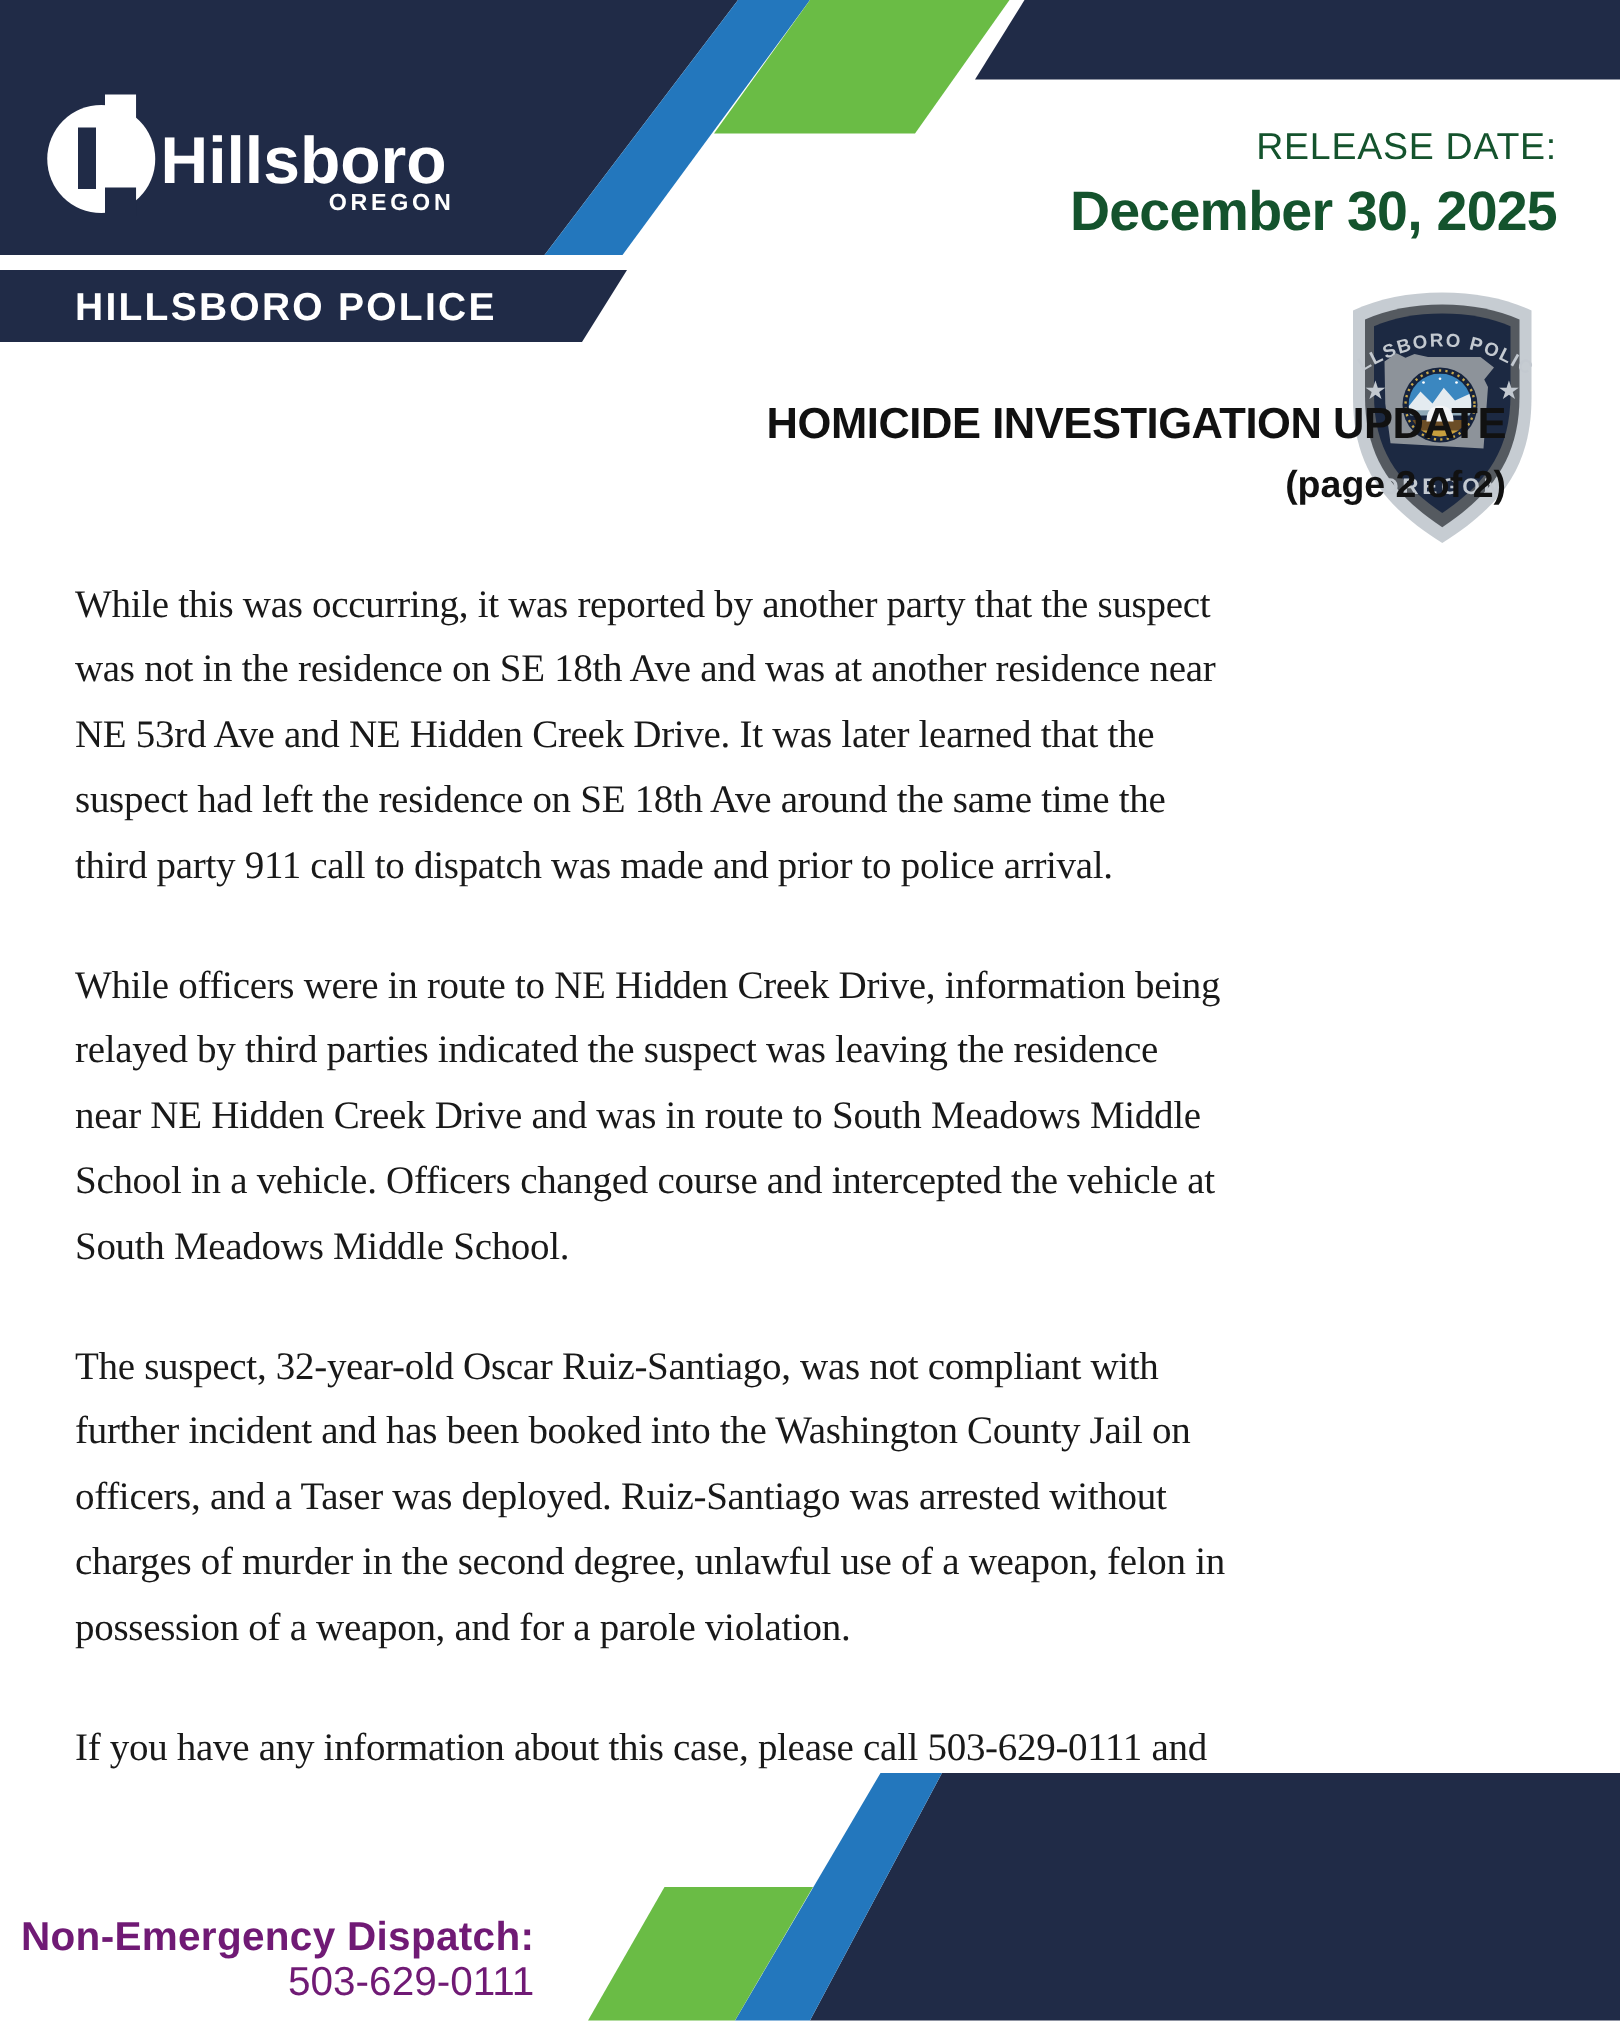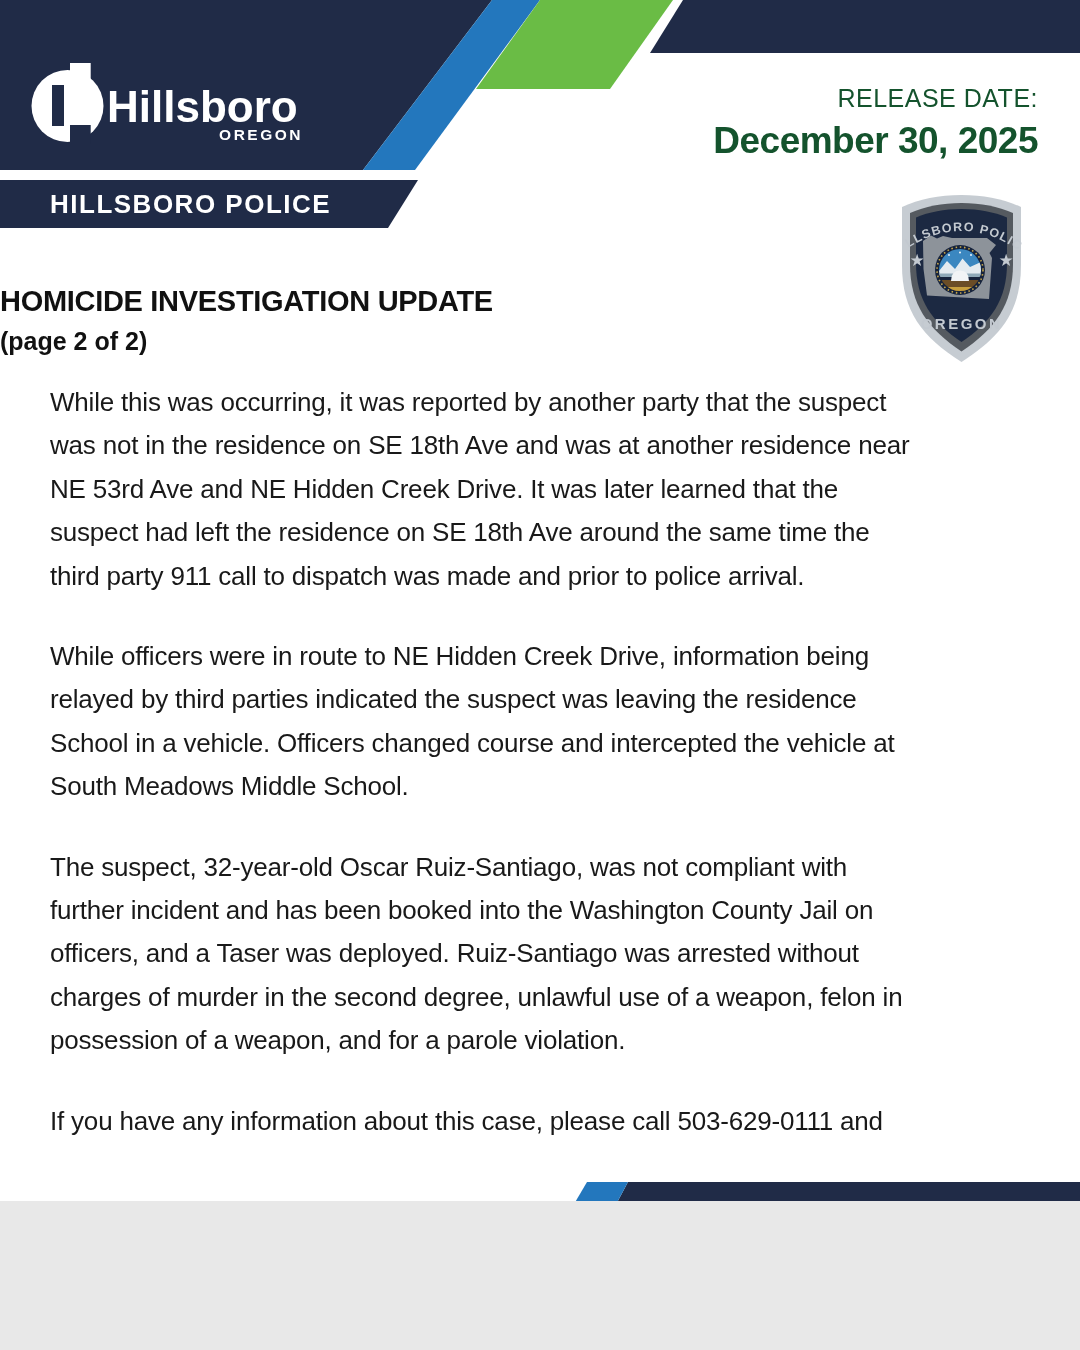--- a/index.html
+++ b/index.html
@@ -1,17 +1,17 @@
 <!DOCTYPE html>
 <html><head>
 <meta charset="utf-8">
 <style>
   html,body{margin:0;padding:0;background:#e8e8e8;}
   #page{
-    position:relative;width:1080px;height:1201px;background:#ffffff;
+    position:relative;width:1080px;height:1350px;background:#ffffff;
     overflow:hidden;font-family:"Liberation Sans",sans-serif;margin:0 auto;
   }
   #bg-shapes{position:absolute;left:0;top:0;pointer-events:none;}
   .shape-navy{fill:#202b47;}
   .shape-blue{fill:#2377bd;}
   .shape-green{fill:#6abc45;}
 
   
   #logo{position:absolute;left:30px;top:60px;}
 
@@ -27,28 +27,28 @@
 
   
   #release{position:absolute;right:42px;top:84px;text-align:right;color:#14532d;}
   #release .label{font-size:25px;font-weight:400;letter-spacing:.5px;}
   #release .date{font-size:37px;font-weight:700;letter-spacing:-.5px;margin-top:7px;text-align:center;}
 
   
   #badge{position:absolute;left:890px;top:192px;}
 
   
-  #title-block{position:absolute;left:0;top:285px;width:1004px;text-align:left;color:#111;}
+  #title-block{position:absolute;left:0;top:267px;width:1004px;text-align:right;color:#111;}
   #title-block .heading{font-size:29px;font-weight:700;letter-spacing:-.3px;}
   #title-block .subheading{font-size:25px;font-weight:700;margin-top:9px;}
 
   
   #body-text{position:absolute;left:50px;top:381px;width:995px;color:#191919;}
   .para{margin:0 0 37px 0;}
-  .bline{font-size:26px;line-height:43.4px;letter-spacing:-.2px;white-space:nowrap;}
+  .bline{font-size:26px;line-height:43.4px;letter-spacing:-.2px;white-space:nowrap;font-family:Liberation Serif, serif;}
 
   
   #footer-text{position:absolute;left:14px;top:1276px;color:#701a75;}
   #footer-text .flabel{font-size:27px;font-weight:700;letter-spacing:.2px;line-height:30px;}
   #footer-text .fphone{font-size:27px;font-weight:400;line-height:30px;text-align:right;}
 </style>
 </head>
 <body>
 
 <div id="page">
@@ -124,20 +124,21 @@
     <div class="para">
       <div class="bline">While this was occurring, it was reported by another party that the suspect</div>
       <div class="bline">was not in the residence on SE 18th Ave and was at another residence near</div>
       <div class="bline">NE 53rd Ave and NE Hidden Creek Drive. It was later learned that the</div>
       <div class="bline">suspect had left the residence on SE 18th Ave around the same time the</div>
       <div class="bline">third party 911 call to dispatch was made and prior to police arrival.</div>
     </div>
     <div class="para">
       <div class="bline">While officers were in route to NE Hidden Creek Drive, information being</div>
       <div class="bline">relayed by third parties indicated the suspect was leaving the residence</div>
+      <div class="bline">near NE Hidden Creek Drive and was in route to South Meadows Middle</div>
       <div class="bline">School in a vehicle. Officers changed course and intercepted the vehicle at</div>
       <div class="bline">South Meadows Middle School.</div>
     </div>
     <div class="para">
       <div class="bline">The suspect, 32-year-old Oscar Ruiz-Santiago, was not compliant with</div>
       <div class="bline">further incident and has been booked into the Washington County Jail on</div>
       <div class="bline">officers, and a Taser was deployed. Ruiz-Santiago was arrested without</div>
       <div class="bline">charges of murder in the second degree, unlawful use of a weapon, felon in</div>
       <div class="bline">possession of a weapon, and for a parole violation.</div>
     </div>

